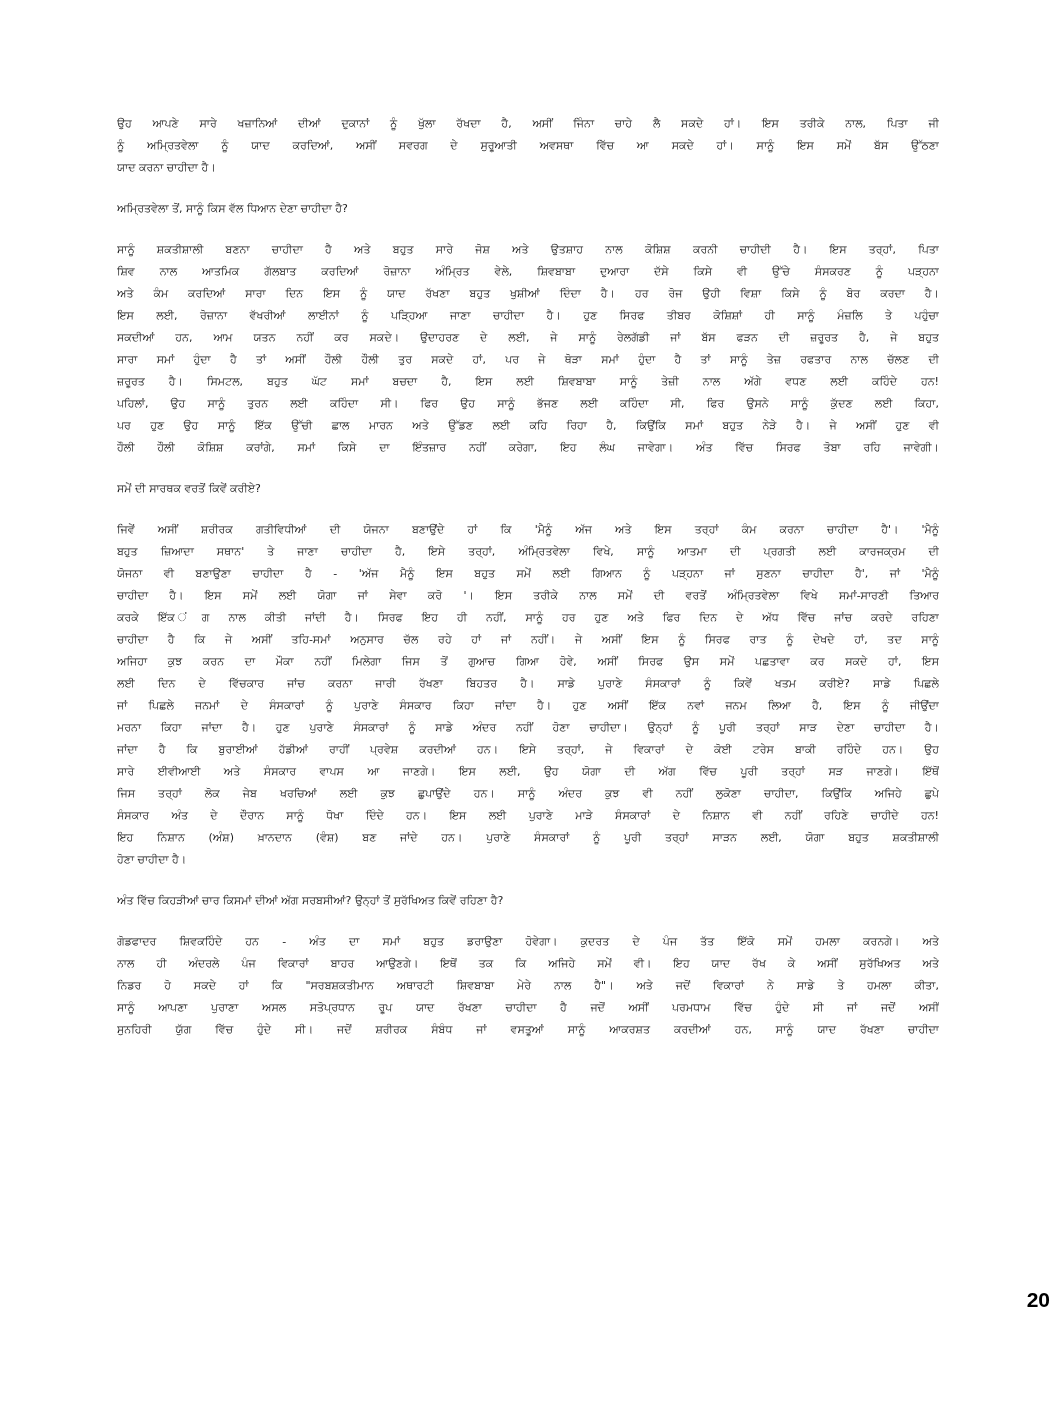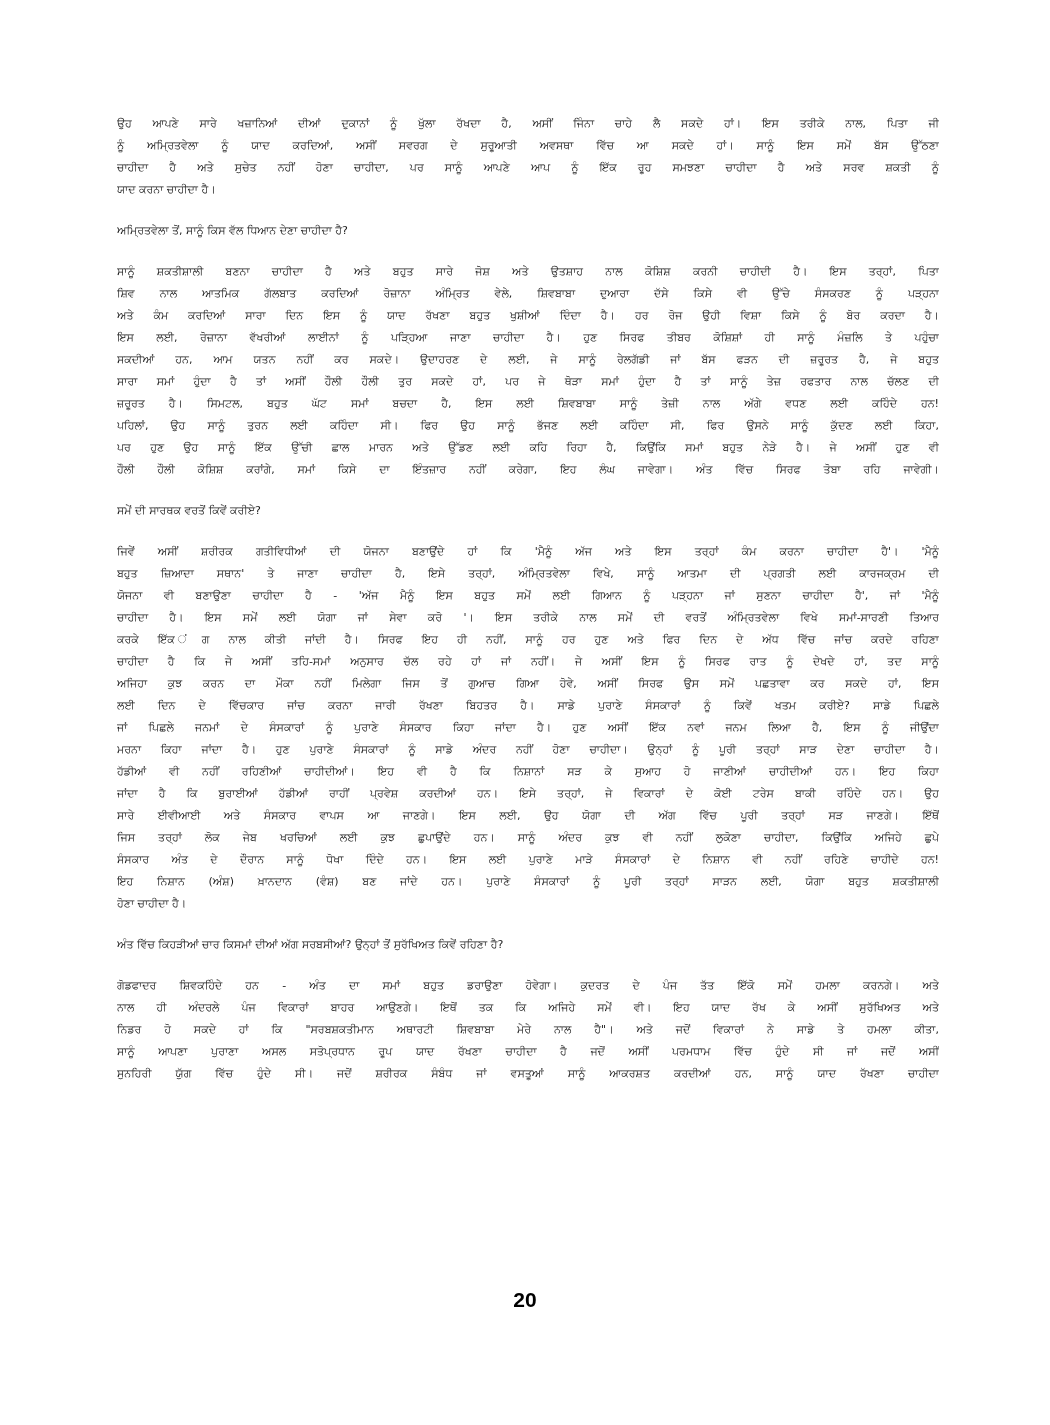--- a/index.html
+++ b/index.html
@@ -23,36 +23,35 @@
     text-align-last: justify;
     overflow: hidden;
   }
   .line.last { text-align-last: left; }
   .heading { margin: 0 0 19px 0; }
   .heading .line { text-align-last: left; }
   .page-number {
     position: absolute;
     left: 0; right: 0;
     top: 1288px;
-    text-align: center;
+    text-align: right;
     font-family: "Liberation Sans", sans-serif;
     font-weight: bold;
     font-size: 21px;
     color: #000;
   }
 </style>
 </head>
 <body>
 
 <div class="page">
 
   <div class="para">
     <span class="line">ਉਹ ਆਪਣੇ ਸਾਰੇ ਖਜ਼ਾਨਿਆਂ ਦੀਆਂ ਦੁਕਾਨਾਂ ਨੂੰ ਖੁੱਲਾ ਰੱਖਦਾ ਹੈ, ਅਸੀਂ ਜਿੰਨਾ ਚਾਹੇ ਲੈ ਸਕਦੇ ਹਾਂ। ਇਸ ਤਰੀਕੇ ਨਾਲ, ਪਿਤਾ ਜੀ</span>
     <span class="line">ਨੂੰ ਅਮ੍ਰਿਤਵੇਲਾ ਨੂੰ ਯਾਦ ਕਰਦਿਆਂ, ਅਸੀਂ ਸਵਰਗ ਦੇ ਸੁਰੂਆਤੀ ਅਵਸਥਾ ਵਿੱਚ ਆ ਸਕਦੇ ਹਾਂ। ਸਾਨੂੰ ਇਸ ਸਮੇਂ ਬੱਸ ਉੱਠਣਾ</span>
-    <span class="line">ਚਾਹੀਦਾ ਹੈ ਅਤੇ ਸੁਚੇਤ ਨਹੀਂ ਹੋਣਾ ਚਾਹੀਦਾ, ਪਰ ਸਾਨੂੰ ਆਪਣੇ ਆਪ ਨੂੰ ਇੱਕ ਰੂਹ ਸਮਝਣਾ ਚਾਹੀਦਾ ਹੈ ਅਤੇ ਸਰਵ ਸ਼ਕਤੀ ਨੂੰ</span>
     <span class="line last">ਯਾਦ ਕਰਨਾ ਚਾਹੀਦਾ ਹੈ।</span>
   </div>
 
   <div class="heading">
     <span class="line">ਅਮ੍ਰਿਤਵੇਲਾ ਤੋਂ, ਸਾਨੂੰ ਕਿਸ ਵੱਲ ਧਿਆਨ ਦੇਣਾ ਚਾਹੀਦਾ ਹੈ?</span>
   </div>
 
   <div class="para">
     <span class="line">ਸਾਨੂੰ ਸ਼ਕਤੀਸ਼ਾਲੀ ਬਣਨਾ ਚਾਹੀਦਾ ਹੈ ਅਤੇ ਬਹੁਤ ਸਾਰੇ ਜੋਸ਼ ਅਤੇ ਉਤਸ਼ਾਹ ਨਾਲ ਕੋਸ਼ਿਸ਼ ਕਰਨੀ ਚਾਹੀਦੀ ਹੈ। ਇਸ ਤਰ੍ਹਾਂ, ਪਿਤਾ</span>
     <span class="line">ਸ਼ਿਵ ਨਾਲ ਆਤਮਿਕ ਗੱਲਬਾਤ ਕਰਦਿਆਂ ਰੋਜ਼ਾਨਾ ਅੰਮ੍ਰਿਤ ਵੇਲੇ, ਸ਼ਿਵਬਾਬਾ ਦੁਆਰਾ ਦੱਸੇ ਕਿਸੇ ਵੀ ਉੱਚੇ ਸੰਸਕਰਣ ਨੂੰ ਪੜ੍ਹਨਾ</span>
@@ -74,21 +73,20 @@
     <span class="line">ਜਿਵੇਂ ਅਸੀਂ ਸ਼ਰੀਰਕ ਗਤੀਵਿਧੀਆਂ ਦੀ ਯੋਜਨਾ ਬਣਾਉਂਦੇ ਹਾਂ ਕਿ 'ਮੈਨੂੰ ਅੱਜ ਅਤੇ ਇਸ ਤਰ੍ਹਾਂ ਕੰਮ ਕਰਨਾ ਚਾਹੀਦਾ ਹੈ'। 'ਮੈਨੂੰ</span>
     <span class="line">ਬਹੁਤ ਜ਼ਿਆਦਾ ਸਥਾਨ' ਤੇ ਜਾਣਾ ਚਾਹੀਦਾ ਹੈ, ਇਸੇ ਤਰ੍ਹਾਂ, ਅੰਮ੍ਰਿਤਵੇਲਾ ਵਿਖੇ, ਸਾਨੂੰ ਆਤਮਾ ਦੀ ਪ੍ਰਗਤੀ ਲਈ ਕਾਰਜਕ੍ਰਮ ਦੀ</span>
     <span class="line">ਯੋਜਨਾ ਵੀ ਬਣਾਉਣਾ ਚਾਹੀਦਾ ਹੈ - 'ਅੱਜ ਮੈਨੂੰ ਇਸ ਬਹੁਤ ਸਮੇਂ ਲਈ ਗਿਆਨ ਨੂੰ ਪੜ੍ਹਨਾ ਜਾਂ ਸੁਣਨਾ ਚਾਹੀਦਾ ਹੈ', ਜਾਂ 'ਮੈਨੂੰ</span>
     <span class="line">ਚਾਹੀਦਾ ਹੈ। ਇਸ ਸਮੇਂ ਲਈ ਯੋਗਾ ਜਾਂ ਸੇਵਾ ਕਰੋ '। ਇਸ ਤਰੀਕੇ ਨਾਲ ਸਮੇਂ ਦੀ ਵਰਤੋਂ ਅੰਮ੍ਰਿਤਵੇਲਾ ਵਿਖੇ ਸਮਾਂ-ਸਾਰਣੀ ਤਿਆਰ</span>
     <span class="line">ਕਰਕੇ ਇੱਕ ਂਗ ਨਾਲ ਕੀਤੀ ਜਾਂਦੀ ਹੈ। ਸਿਰਫ ਇਹ ਹੀ ਨਹੀਂ, ਸਾਨੂੰ ਹਰ ਹੁਣ ਅਤੇ ਫਿਰ ਦਿਨ ਦੇ ਅੱਧ ਵਿੱਚ ਜਾਂਚ ਕਰਦੇ ਰਹਿਣਾ</span>
     <span class="line">ਚਾਹੀਦਾ ਹੈ ਕਿ ਜੇ ਅਸੀਂ ਤਹਿ-ਸਮਾਂ ਅਨੁਸਾਰ ਚੱਲ ਰਹੇ ਹਾਂ ਜਾਂ ਨਹੀਂ। ਜੇ ਅਸੀਂ ਇਸ ਨੂੰ ਸਿਰਫ ਰਾਤ ਨੂੰ ਦੇਖਦੇ ਹਾਂ, ਤਦ ਸਾਨੂੰ</span>
     <span class="line">ਅਜਿਹਾ ਕੁਝ ਕਰਨ ਦਾ ਮੌਕਾ ਨਹੀਂ ਮਿਲੇਗਾ ਜਿਸ ਤੋਂ ਗੁਆਚ ਗਿਆ ਹੋਵੇ, ਅਸੀਂ ਸਿਰਫ ਉਸ ਸਮੇਂ ਪਛਤਾਵਾ ਕਰ ਸਕਦੇ ਹਾਂ, ਇਸ</span>
     <span class="line">ਲਈ ਦਿਨ ਦੇ ਵਿੱਚਕਾਰ ਜਾਂਚ ਕਰਨਾ ਜਾਰੀ ਰੱਖਣਾ ਬਿਹਤਰ ਹੈ। ਸਾਡੇ ਪੁਰਾਣੇ ਸੰਸਕਾਰਾਂ ਨੂੰ ਕਿਵੇਂ ਖਤਮ ਕਰੀਏ? ਸਾਡੇ ਪਿਛਲੇ</span>
     <span class="line">ਜਾਂ ਪਿਛਲੇ ਜਨਮਾਂ ਦੇ ਸੰਸਕਾਰਾਂ ਨੂੰ ਪੁਰਾਣੇ ਸੰਸਕਾਰ ਕਿਹਾ ਜਾਂਦਾ ਹੈ। ਹੁਣ ਅਸੀਂ ਇੱਕ ਨਵਾਂ ਜਨਮ ਲਿਆ ਹੈ, ਇਸ ਨੂੰ ਜੀਉਂਦਾ</span>
     <span class="line">ਮਰਨਾ ਕਿਹਾ ਜਾਂਦਾ ਹੈ। ਹੁਣ ਪੁਰਾਣੇ ਸੰਸਕਾਰਾਂ ਨੂੰ ਸਾਡੇ ਅੰਦਰ ਨਹੀਂ ਹੋਣਾ ਚਾਹੀਦਾ। ਉਨ੍ਹਾਂ ਨੂੰ ਪੂਰੀ ਤਰ੍ਹਾਂ ਸਾੜ ਦੇਣਾ ਚਾਹੀਦਾ ਹੈ।</span>
-    <span class="line">ਹੱਡੀਆਂ ਵੀ ਨਹੀਂ ਰਹਿਣੀਆਂ ਚਾਹੀਦੀਆਂ। ਇਹ ਵੀ ਹੈ ਕਿ ਨਿਸ਼ਾਨਾਂ ਸੜ ਕੇ ਸੁਆਹ ਹੋ ਜਾਣੀਆਂ ਚਾਹੀਦੀਆਂ ਹਨ। ਇਹ ਕਿਹਾ</span>
     <span class="line">ਜਾਂਦਾ ਹੈ ਕਿ ਬੁਰਾਈਆਂ ਹੱਡੀਆਂ ਰਾਹੀਂ ਪ੍ਰਵੇਸ਼ ਕਰਦੀਆਂ ਹਨ। ਇਸੇ ਤਰ੍ਹਾਂ, ਜੇ ਵਿਕਾਰਾਂ ਦੇ ਕੋਈ ਟਰੇਸ ਬਾਕੀ ਰਹਿੰਦੇ ਹਨ। ਉਹ</span>
     <span class="line">ਸਾਰੇ ਈਵੀਆਈ ਅਤੇ ਸੰਸਕਾਰ ਵਾਪਸ ਆ ਜਾਣਗੇ। ਇਸ ਲਈ, ਉਹ ਯੋਗਾ ਦੀ ਅੱਗ ਵਿੱਚ ਪੂਰੀ ਤਰ੍ਹਾਂ ਸੜ ਜਾਣਗੇ। ਇੱਥੋਂ</span>
     <span class="line">ਜਿਸ ਤਰ੍ਹਾਂ ਲੋਕ ਜੇਬ ਖਰਚਿਆਂ ਲਈ ਕੁਝ ਛੁਪਾਉਂਦੇ ਹਨ। ਸਾਨੂੰ ਅੰਦਰ ਕੁਝ ਵੀ ਨਹੀਂ ਲੁਕੋਣਾ ਚਾਹੀਦਾ, ਕਿਉਂਕਿ ਅਜਿਹੇ ਛੁਪੇ</span>
     <span class="line">ਸੰਸਕਾਰ ਅੰਤ ਦੇ ਦੌਰਾਨ ਸਾਨੂੰ ਧੋਖਾ ਦਿੰਦੇ ਹਨ। ਇਸ ਲਈ ਪੁਰਾਣੇ ਮਾੜੇ ਸੰਸਕਾਰਾਂ ਦੇ ਨਿਸ਼ਾਨ ਵੀ ਨਹੀਂ ਰਹਿਣੇ ਚਾਹੀਦੇ ਹਨ!</span>
     <span class="line">ਇਹ ਨਿਸ਼ਾਨ (ਅੰਸ਼) ਖ਼ਾਨਦਾਨ (ਵੰਸ਼) ਬਣ ਜਾਂਦੇ ਹਨ। ਪੁਰਾਣੇ ਸੰਸਕਾਰਾਂ ਨੂੰ ਪੂਰੀ ਤਰ੍ਹਾਂ ਸਾੜਨ ਲਈ, ਯੋਗਾ ਬਹੁਤ ਸ਼ਕਤੀਸ਼ਾਲੀ</span>
     <span class="line last">ਹੋਣਾ ਚਾਹੀਦਾ ਹੈ।</span>
   </div>
 
   <div class="heading">
     <span class="line">ਅੰਤ ਵਿੱਚ ਕਿਹੜੀਆਂ ਚਾਰ ਕਿਸਮਾਂ ਦੀਆਂ ਅੱਗ ਸਰਬਸੀਆਂ? ਉਨ੍ਹਾਂ ਤੋਂ ਸੁਰੱਖਿਅਤ ਕਿਵੇਂ ਰਹਿਣਾ ਹੈ?</span>

